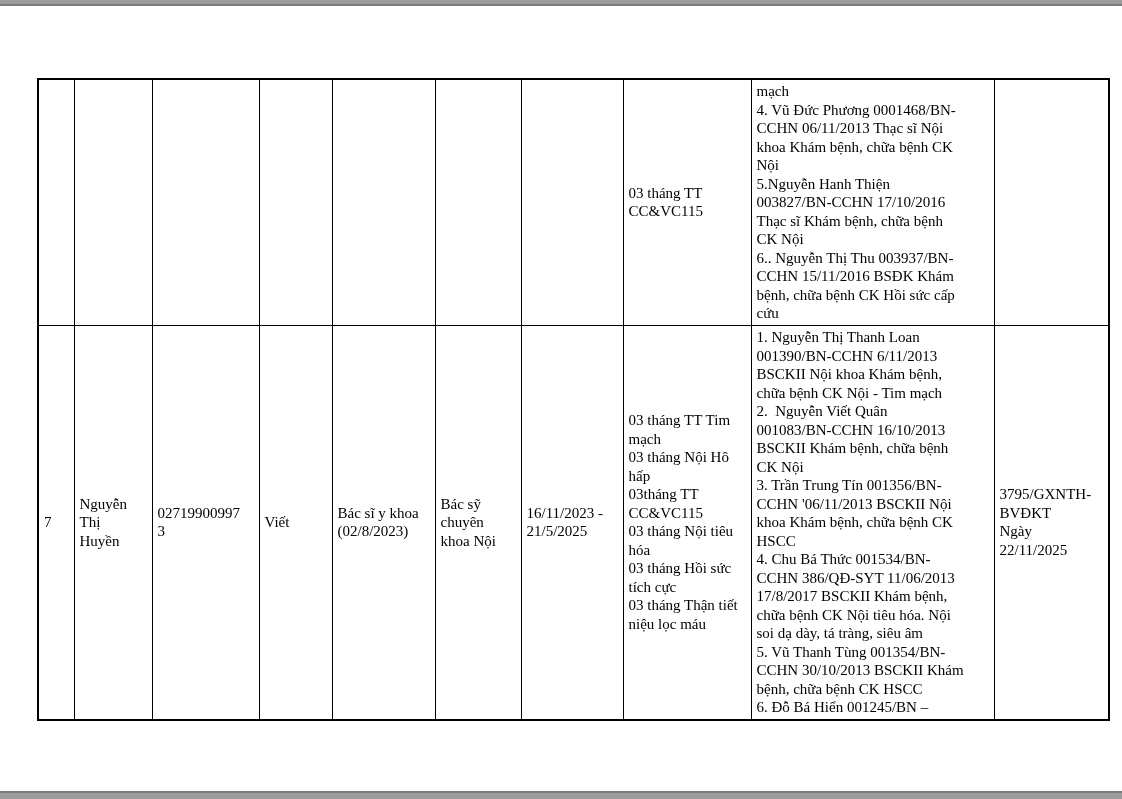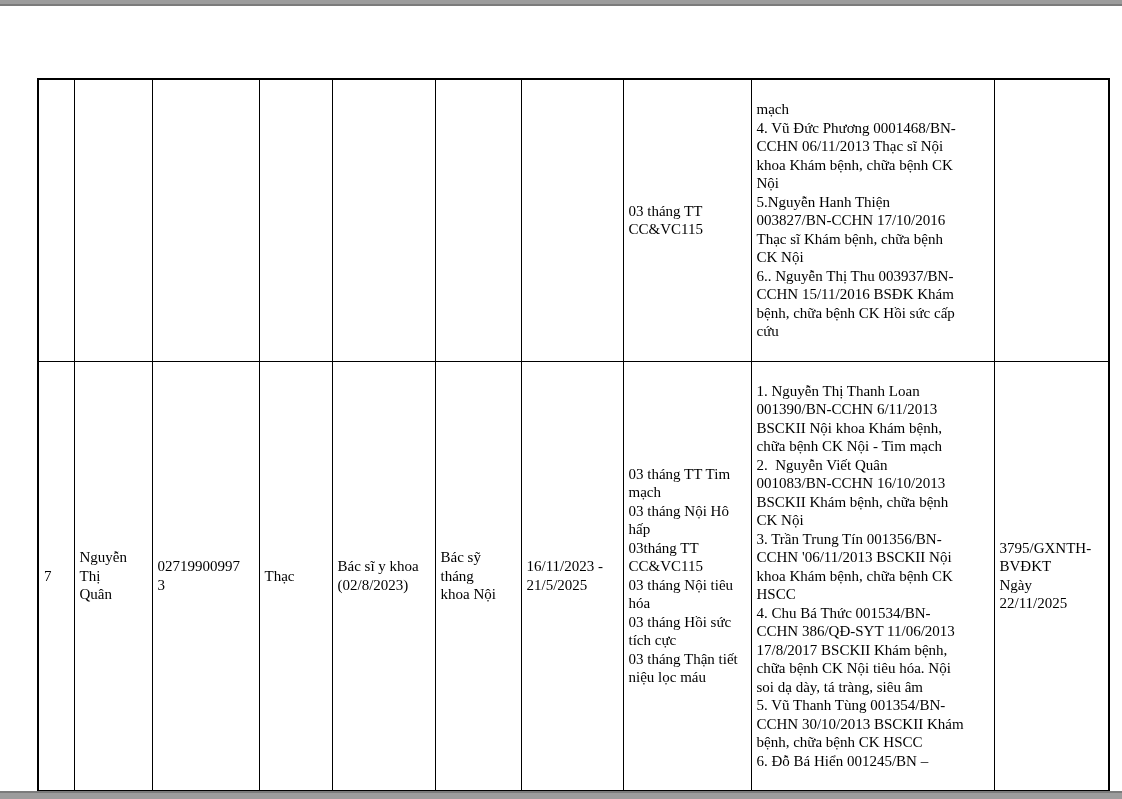--- a/index.html
+++ b/index.html
@@ -37,21 +37,21 @@
     position: absolute;
     left: 37px;
     top: 78px;
     width: 1071px;
     table-layout: fixed;
     border-collapse: collapse;
     border: 2px solid #000000;
   }
   table.doc-table td {
     border: 1.5px solid #000000;
-    padding: 20px 5px;
+    padding: 2px 5px;
     font-size: 15px;
     line-height: 18.5px;
     vertical-align: middle;
     text-align: left;
     white-space: pre-wrap;
     word-wrap: break-word;
     overflow: hidden;
   }
   tr.row-cont { height: 239px; }
   tr.row-entry { height: 395px; }
@@ -101,28 +101,28 @@
 6.. Nguyễn Thị Thu 003937/BN-
 CCHN 15/11/2016 BSĐK Khám
 bệnh, chữa bệnh CK Hồi sức cấp
 cứu</td>
           <td class="va-top"></td>
         </tr>
         <tr class="row-entry">
           <td>7</td>
           <td>Nguyễn
 Thị
-Quân</td>
+Huyền</td>
           <td>02719900997
 3</td>
-          <td>Thạc</td>
+          <td>Viết</td>
           <td>Bác sĩ y khoa
 (02/8/2023)</td>
           <td>Bác sỹ
-tháng
+chuyên
 khoa Nội</td>
           <td>16/11/2023 -
 21/5/2025</td>
           <td>03 tháng TT Tim
 mạch
 03 tháng Nội Hô
 hấp
 03tháng TT
 CC&amp;VC115
 03 tháng Nội tiêu

